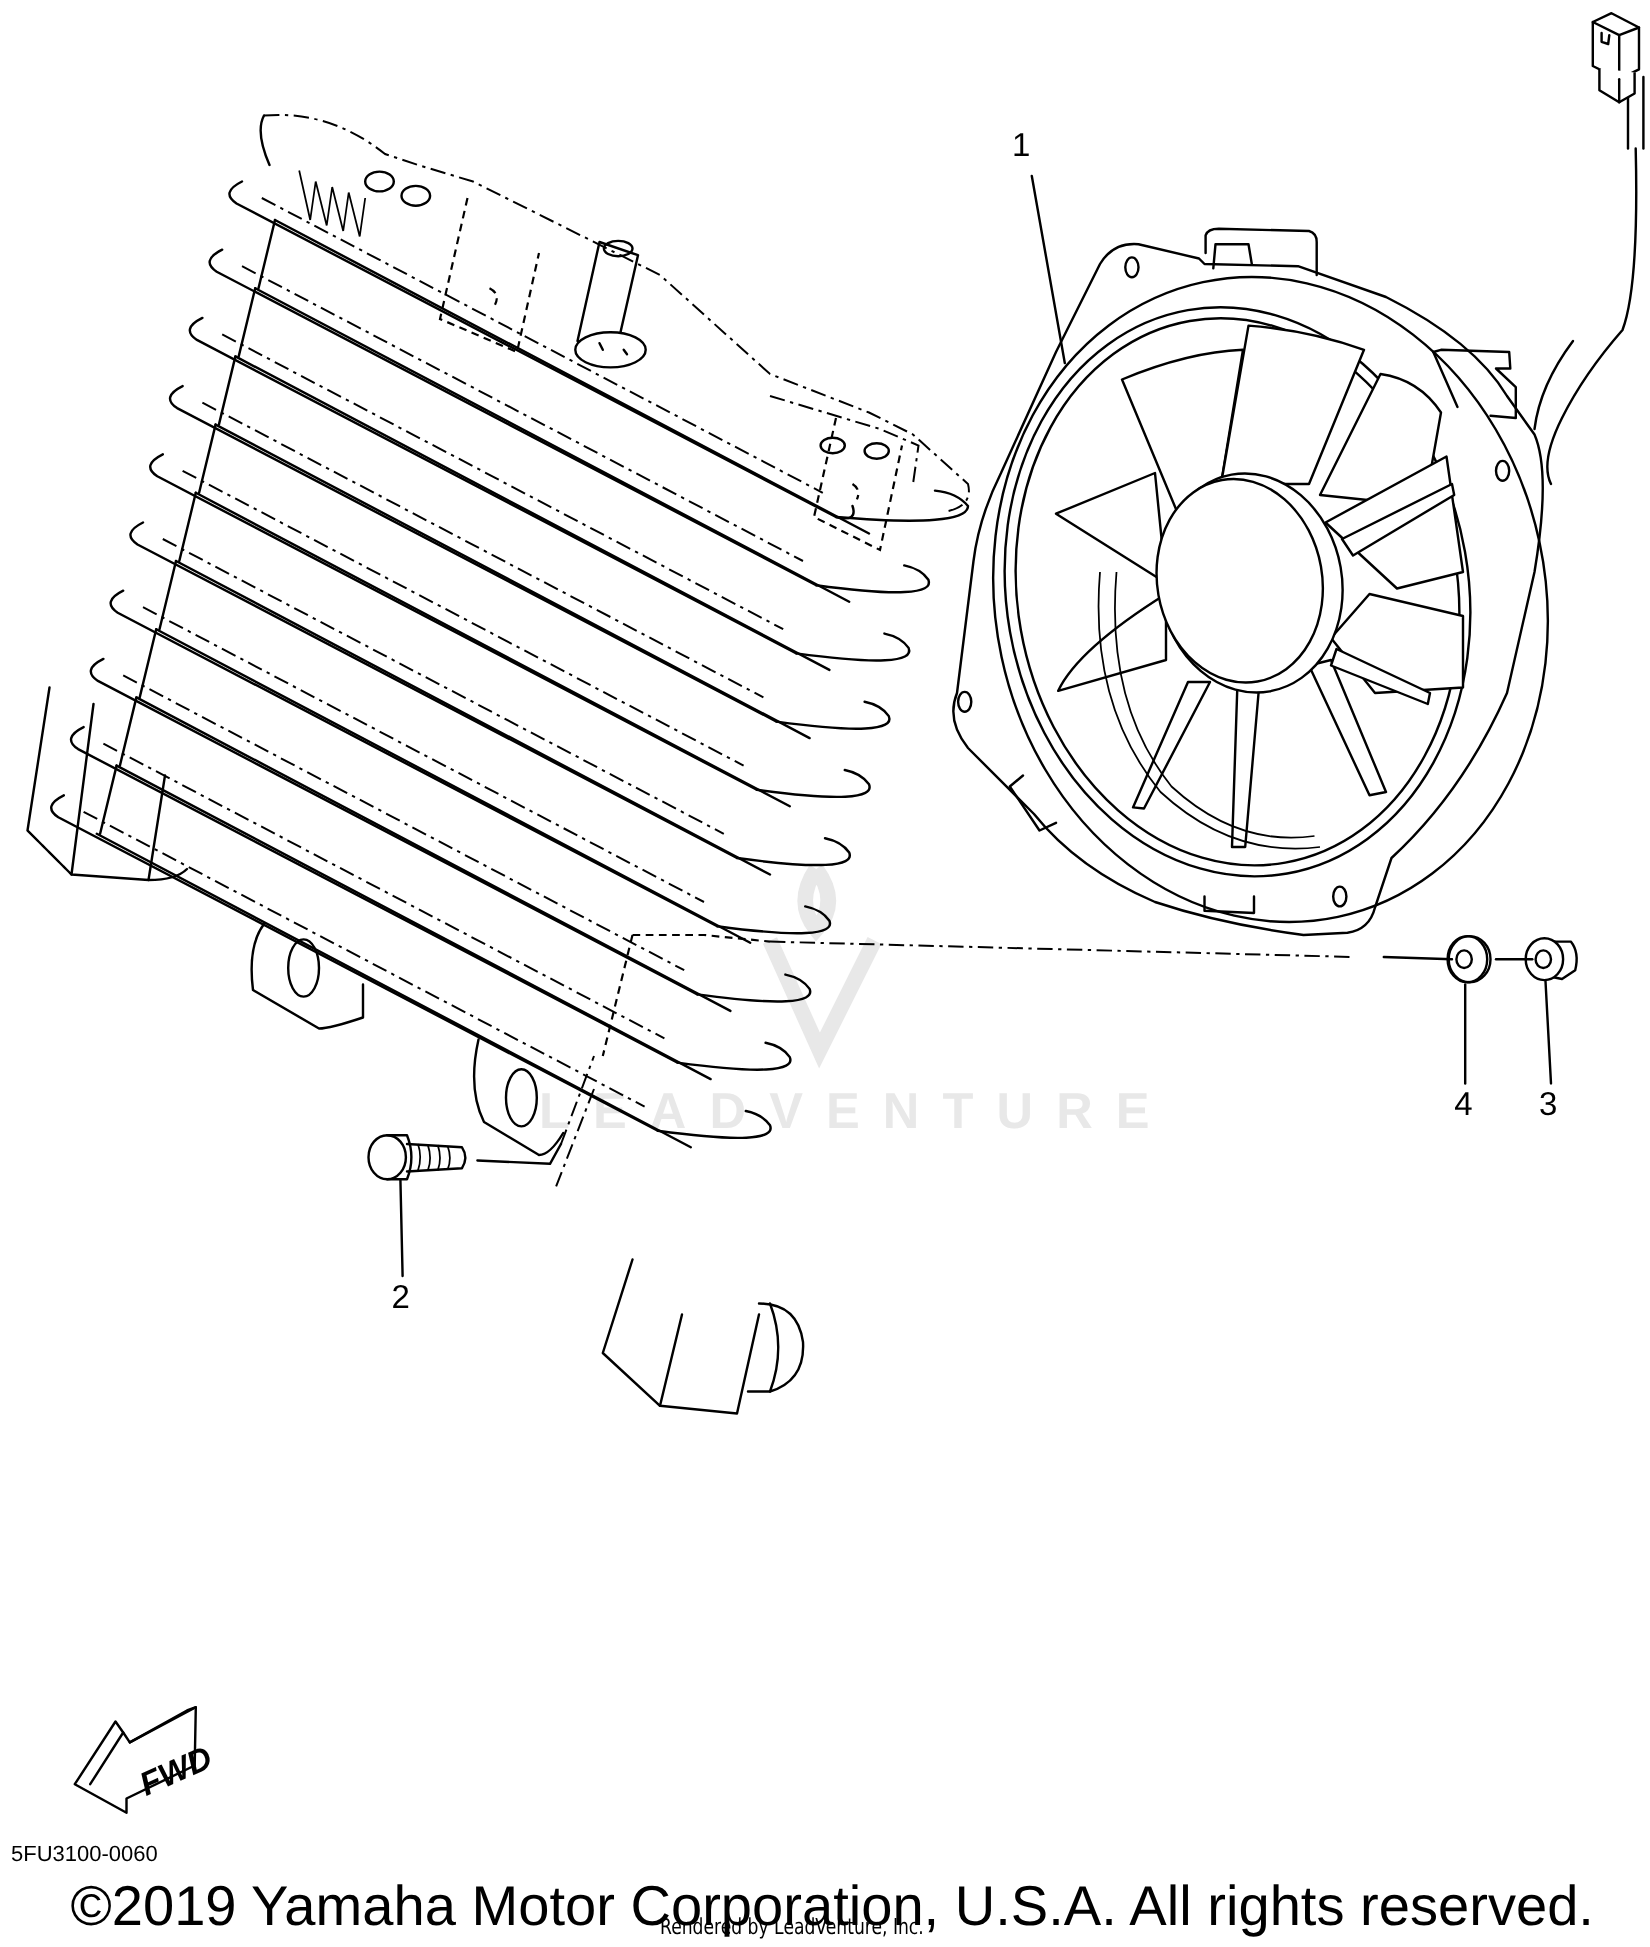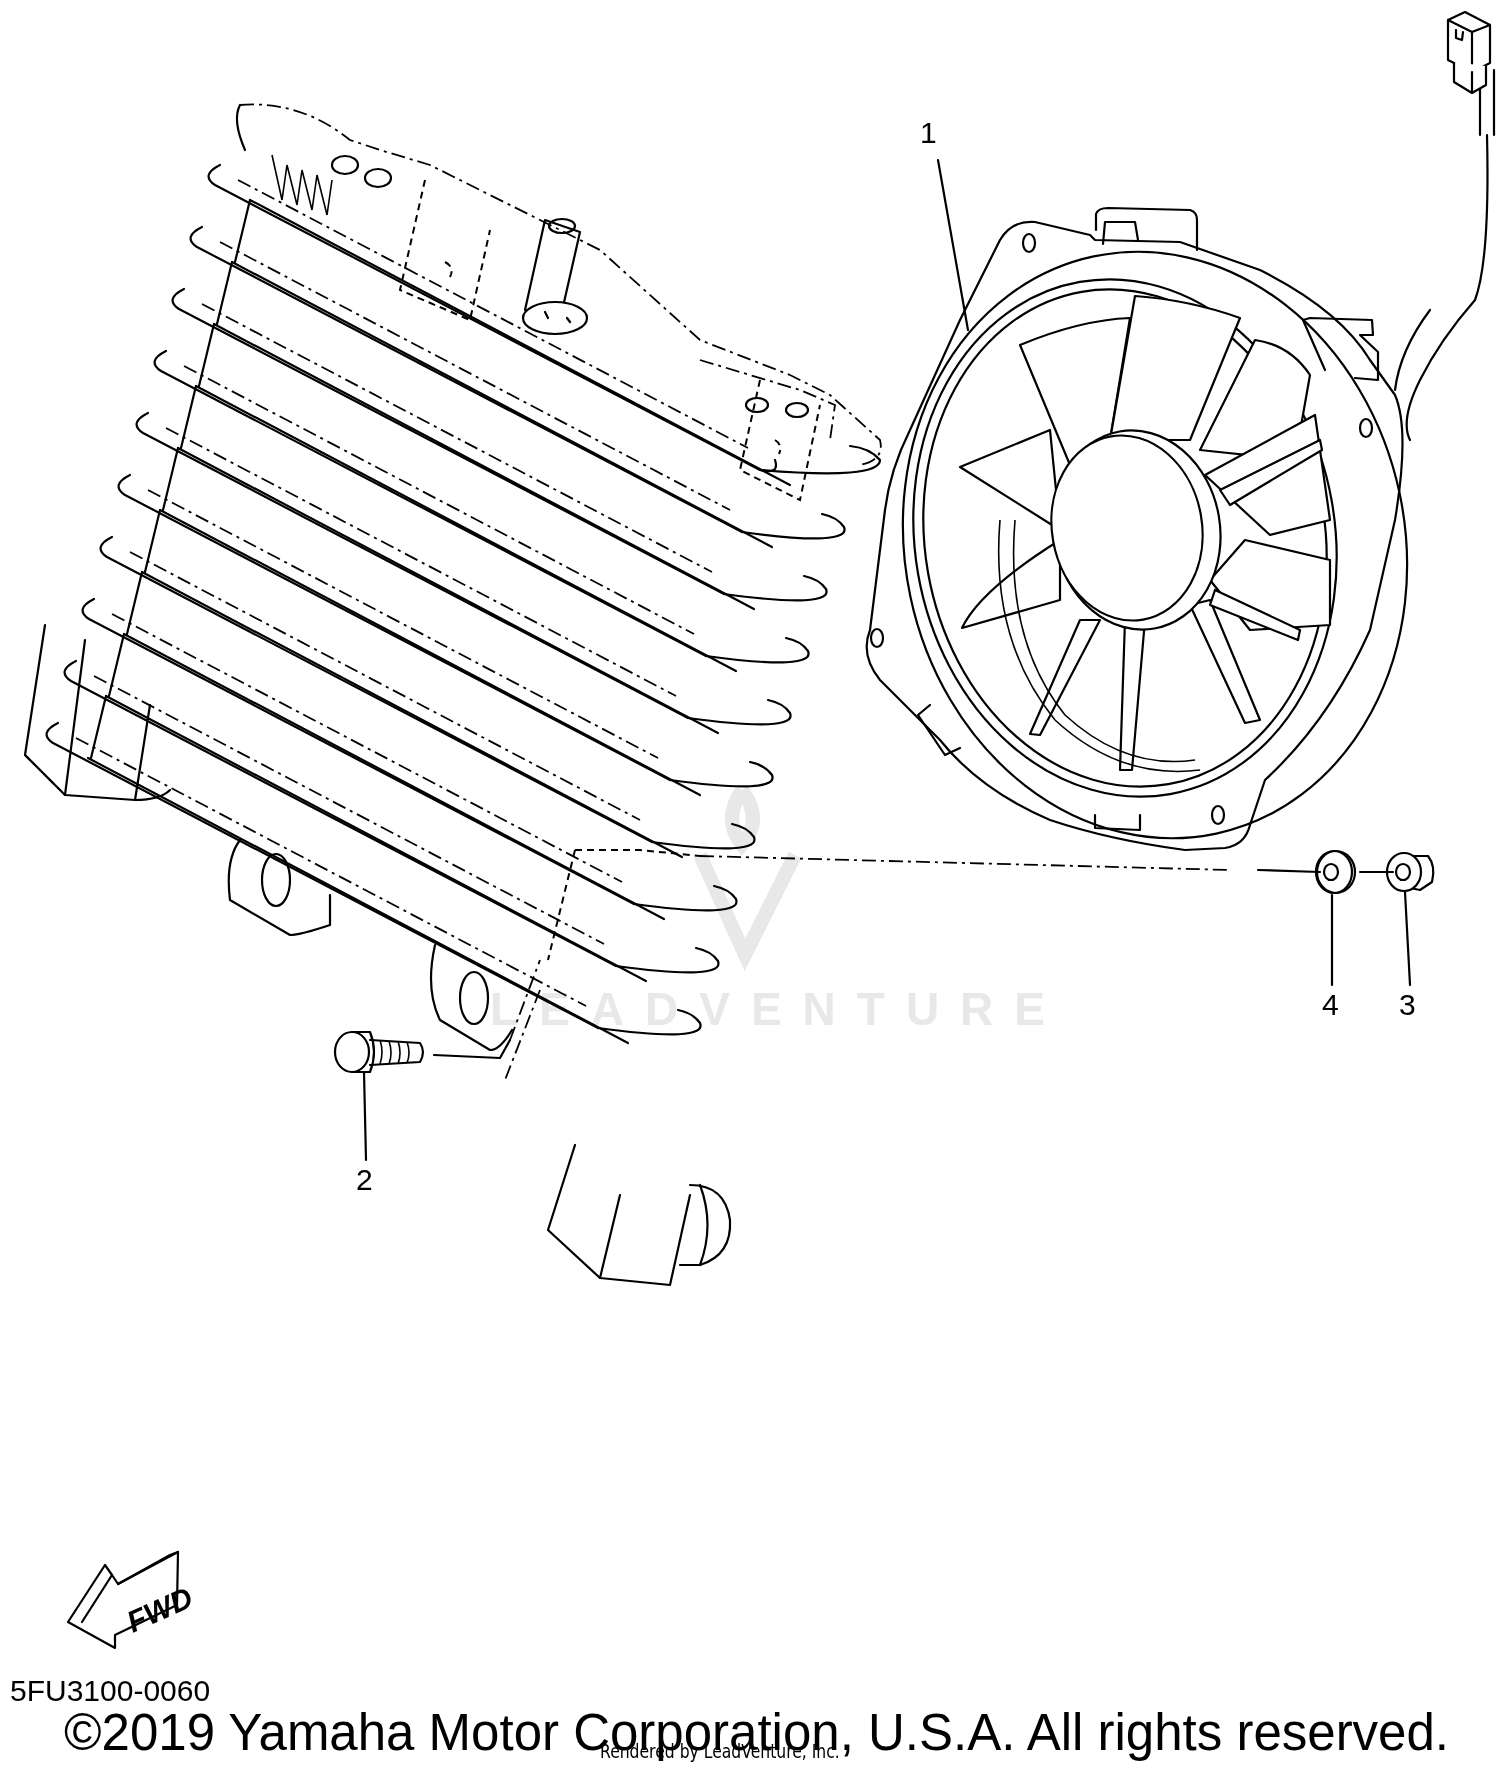--- a/index.html
+++ b/index.html
@@ -5,21 +5,21 @@
   html, body { margin:0; padding:0; background:#ffffff; }
   body { width:1500px; height:1770px; position:relative; overflow:hidden; font-family:"Liberation Sans", sans-serif; }
   #diagram { position:absolute; left:0; top:0; width:1500px; height:1770px; }
   .stroke { fill:none; stroke:#000; stroke-width:2.2; stroke-linejoin:round; stroke-linecap:round; }
   .thin { fill:none; stroke:#000; stroke-width:1.6; }
   .dash { fill:none; stroke:#000; stroke-width:1.8; stroke-dasharray:14 5 3 5; }
   .dashed { fill:none; stroke:#000; stroke-width:2; stroke-dasharray:7 5; }
   .fillw { fill:#fff; stroke:#000; stroke-width:2.2; stroke-linejoin:round; }
   .callout { position:absolute; font-family:"Liberation Sans", sans-serif; font-size:30px; color:#000; line-height:1; }
   .watermark { position:absolute; left:490px; top:986px; font-family:"Liberation Sans", sans-serif; font-size:46px; font-weight:bold; letter-spacing:21px; color:#e8e8e8; line-height:1; }
-  .partno { position:absolute; left:10px; top:1676px; font-size:30px; color:#000; line-height:1; }
+  .partno { position:absolute; left:10px; top:1676px; font-size:20px; color:#000; line-height:1; }
   .copyright { position:absolute; left:64px; top:1707px; font-size:51px; color:#000; line-height:1; white-space:nowrap; }
   .rendered { position:absolute; left:600px; top:1741px; font-family:"DejaVu Sans", sans-serif; font-size:20px; color:#000; transform:scaleX(0.78); transform-origin:left top; white-space:nowrap; line-height:1; }
 </style>
 </head>
 <body>
 
 <div class="watermark">LEADVENTURE</div>
 
 <svg id="diagram" viewBox="0 0 1500 1770" xmlns="http://www.w3.org/2000/svg">
 

